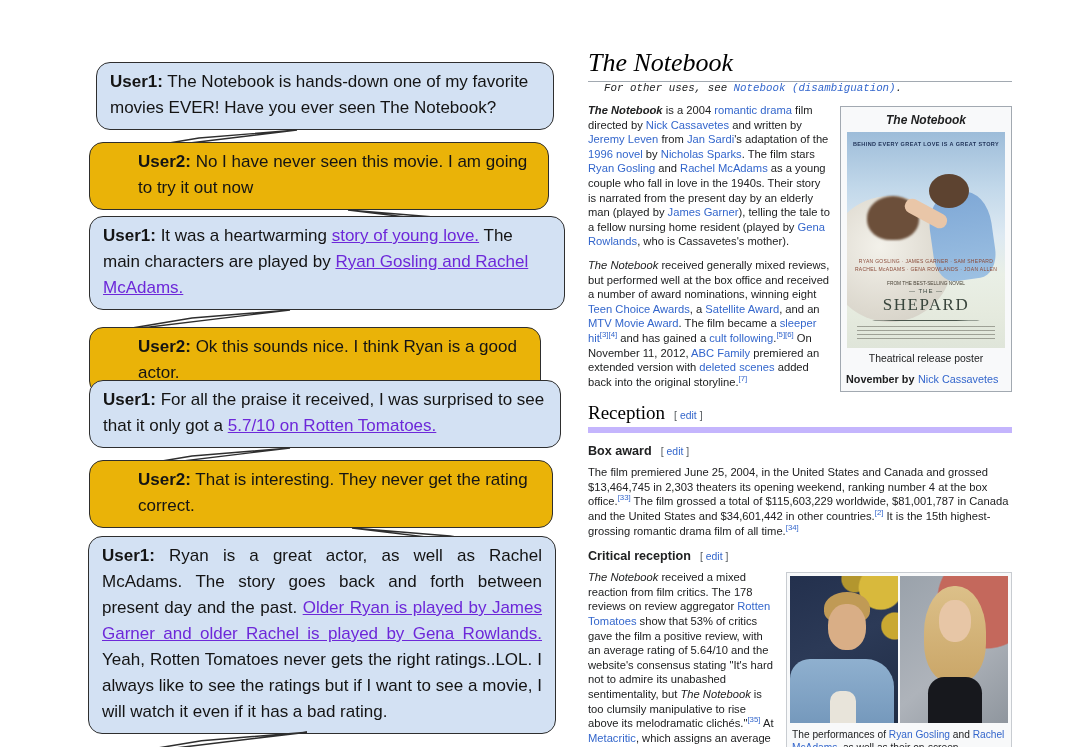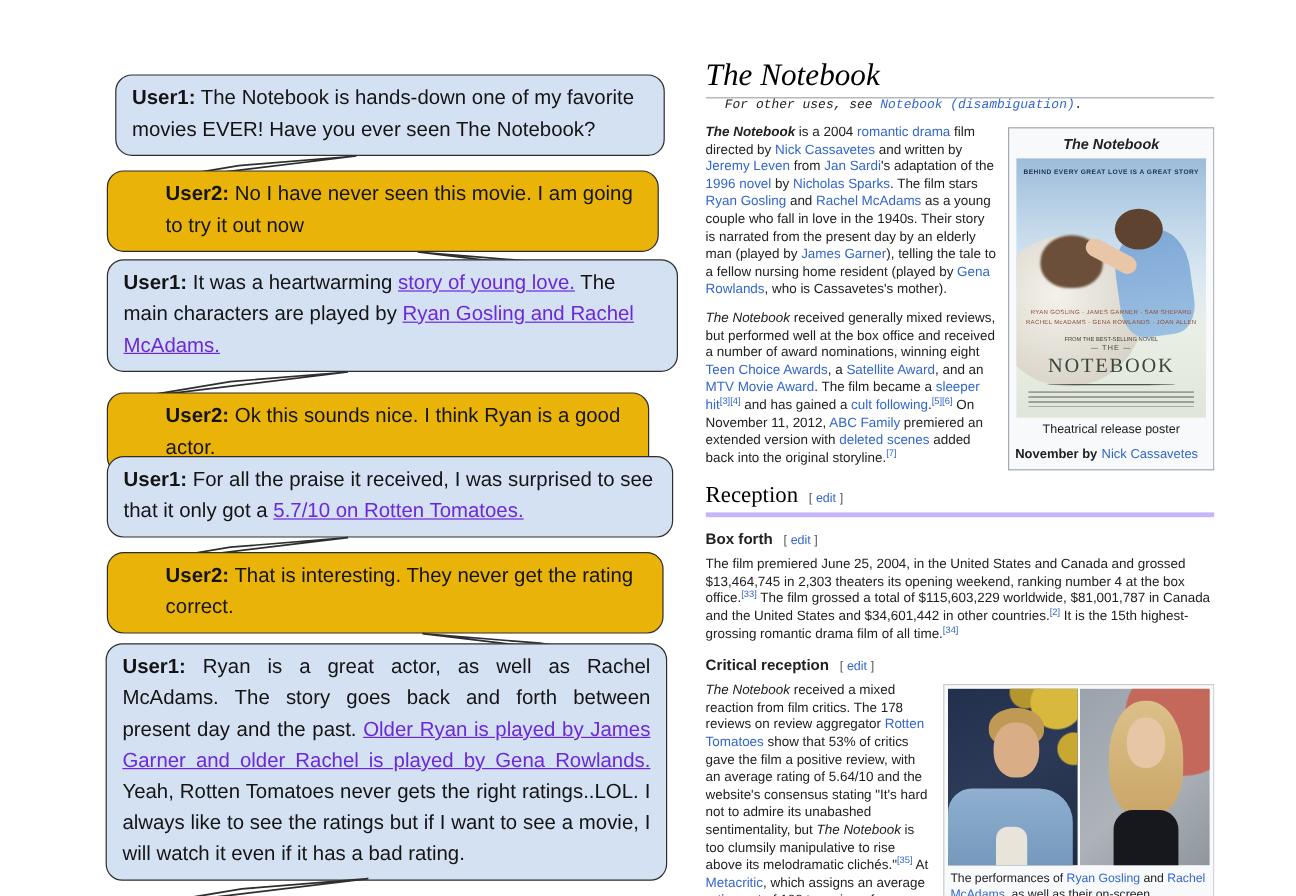--- a/index.html
+++ b/index.html
@@ -26,21 +26,21 @@
              font-size:26px; color:#000; padding-bottom:3px; border-bottom:1px solid #a2a9b1; }
   .site-sub { font-size:10.6px; margin:5px 0 9px; }
   .hatnote { font-style:italic; font-size:10.8px; padding-left:16px; margin-bottom:9px;font-family:Liberation Mono, monospace; }
   .wiki p { margin:0 0 9px; line-height:14.6px; }
   .wlink { color:#3366cc; cursor:pointer; }
   .wsup  { color:#3366cc; font-size:7.8px; vertical-align:super; line-height:0; }
   .wi  { font-style:italic; }
   .wbi { font-style:italic; font-weight:bold; }
 
   .wh2 { clear:both; font-family:"Liberation Serif", serif; font-weight:400; font-size:19px;
-         color:#000; border-bottom:4px solid #c4b5fd; margin:13px 0 7px; padding-bottom:3px; }
+         color:#000; border-bottom:6px solid #c4b5fd; margin:13px 0 7px; padding-bottom:3px; }
   .wh3 { font-size:12.6px; font-weight:bold; margin:11px 0 7px; }
   .editsection { font-family:"Liberation Sans", sans-serif; font-size:10.4px; font-style:normal;
                  font-weight:normal; margin-left:9px; color:#54595d; }
   .editsection .editlbl { color:#3366cc; padding:0 3px; cursor:pointer; }
 
   
   .infobox { float:right; width:172px; margin:3px 0 8px 10px; border:1px solid #a2a9b1;
              background:#f8f9fa; padding:3px 3px 6px; font-size:10.6px; }
   .ib-title { font-weight:bold; font-style:italic; text-align:center; font-size:12px; padding:3px 0 5px; }
   .poster { position:relative; width:158px; height:216px; margin:0 auto; overflow:hidden; cursor:pointer;
@@ -163,40 +163,40 @@
         <div class="p-man"></div>
         <div class="p-manhair"></div>
         <div class="p-woman"></div>
         <div class="p-whair"></div>
         <div class="p-arm"></div>
         <div class="p-tag">BEHIND EVERY GREAT LOVE IS A GREAT STORY</div>
         <div class="p-cast1">RYAN GOSLING · JAMES GARNER · SAM SHEPARD</div>
         <div class="p-cast2">RACHEL McADAMS · GENA ROWLANDS · JOAN ALLEN</div>
         <div class="p-from">FROM THE BEST-SELLING NOVEL</div>
         <div class="p-the">— THE —</div>
-        <div class="p-word">NOTEBOOK</div>
+        <div class="p-word">SHEPARD</div>
         <div class="p-swash"></div>
         <div class="p-cred"></div>
       </div>
       <div class="ib-caption">Theatrical release poster</div>
       <div class="ib-row">
         <div class="ib-label">November by</div>
         <div class="ib-value">Nick Cassavetes</div>
       </div>
     </div>
 
     <p><span class="wbi">The Notebook</span><span> is a 2004 </span><span class="wlink">romantic drama</span><span> film directed by </span><span class="wlink">Nick Cassavetes</span><span> and written by </span><span class="wlink">Jeremy Leven</span><span> from </span><span class="wlink">Jan Sardi</span><span>'s adaptation of the </span><span class="wlink">1996 novel</span><span> by </span><span class="wlink">Nicholas Sparks</span><span>. The film stars </span><span class="wlink">Ryan Gosling</span><span> and </span><span class="wlink">Rachel McAdams</span><span> as a young couple who fall in love in the 1940s. Their story is narrated from the present day by an elderly man (played by </span><span class="wlink">James Garner</span><span>), telling the tale to a fellow nursing home resident (played by </span><span class="wlink">Gena Rowlands</span><span>, who is Cassavetes's mother).</span></p>
     <p><span class="wi">The Notebook</span><span> received generally mixed reviews, but performed well at the box office and received a number of award nominations, winning eight </span><span class="wlink">Teen Choice Awards</span><span>, a </span><span class="wlink">Satellite Award</span><span>, and an </span><span class="wlink">MTV Movie Award</span><span>. The film became a </span><span class="wlink">sleeper hit</span><span class="wsup">[3][4]</span><span> and has gained a </span><span class="wlink">cult following</span><span>.</span><span class="wsup">[5][6]</span><span> On November 11, 2012, </span><span class="wlink">ABC Family</span><span> premiered an extended version with </span><span class="wlink">deleted scenes</span><span> added back into the original storyline.</span><span class="wsup">[7]</span></p>
 
     <h2 class="wh2">
       <span>Reception</span><span class="editsection"><span>[</span><span class="editlbl">edit</span><span>]</span></span>
     </h2>
 
     <h3 class="wh3">
-      <span>Box forth</span><span class="editsection"><span>[</span><span class="editlbl">edit</span><span>]</span></span>
+      <span>Box award</span><span class="editsection"><span>[</span><span class="editlbl">edit</span><span>]</span></span>
     </h3>
     <p><span>The film premiered June 25, 2004, in the United States and Canada and grossed $13,464,745 in 2,303 theaters its opening weekend, ranking number 4 at the box office.</span><span class="wsup">[33]</span><span> The film grossed a total of $115,603,229 worldwide, $81,001,787 in Canada and the United States and $34,601,442 in other countries.</span><span class="wsup">[2]</span><span> It is the 15th highest-grossing romantic drama film of all time.</span><span class="wsup">[34]</span></p>
 
     <h3 class="wh3">
       <span>Critical reception</span><span class="editsection"><span>[</span><span class="editlbl">edit</span><span>]</span></span>
     </h3>
 
     <div class="thumb">
       <div class="photos">
         <div class="photo photo-g">

